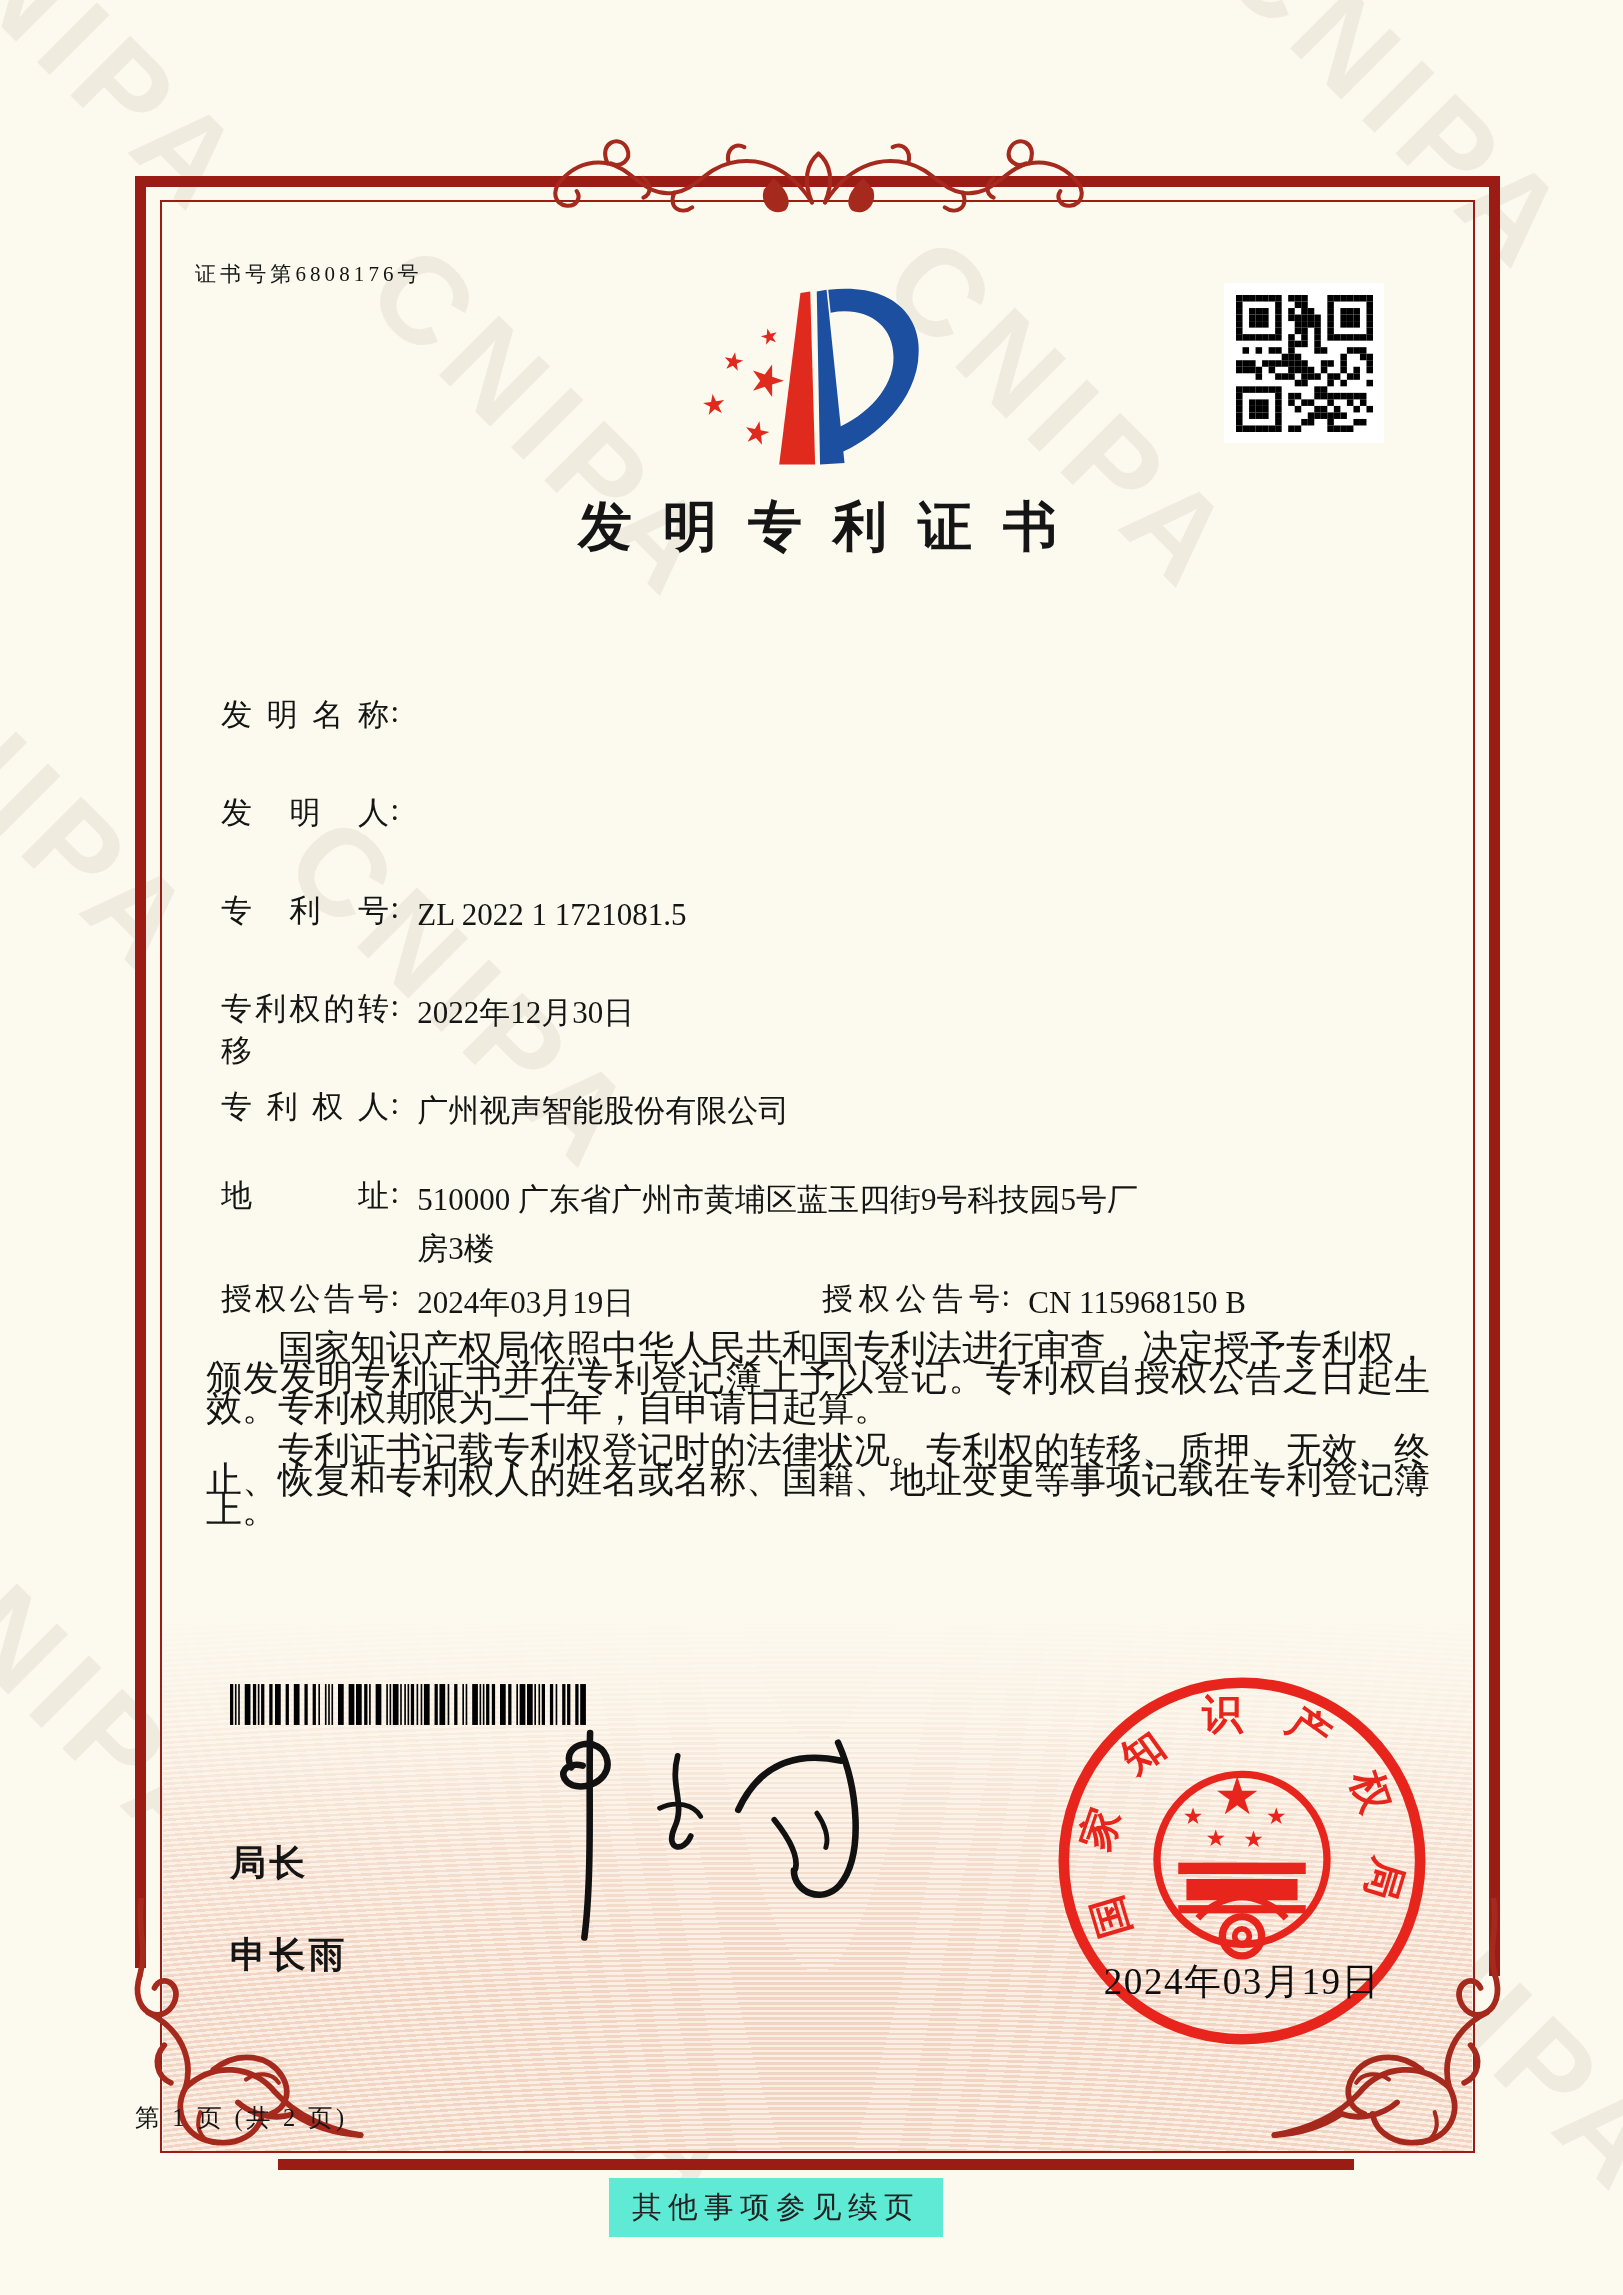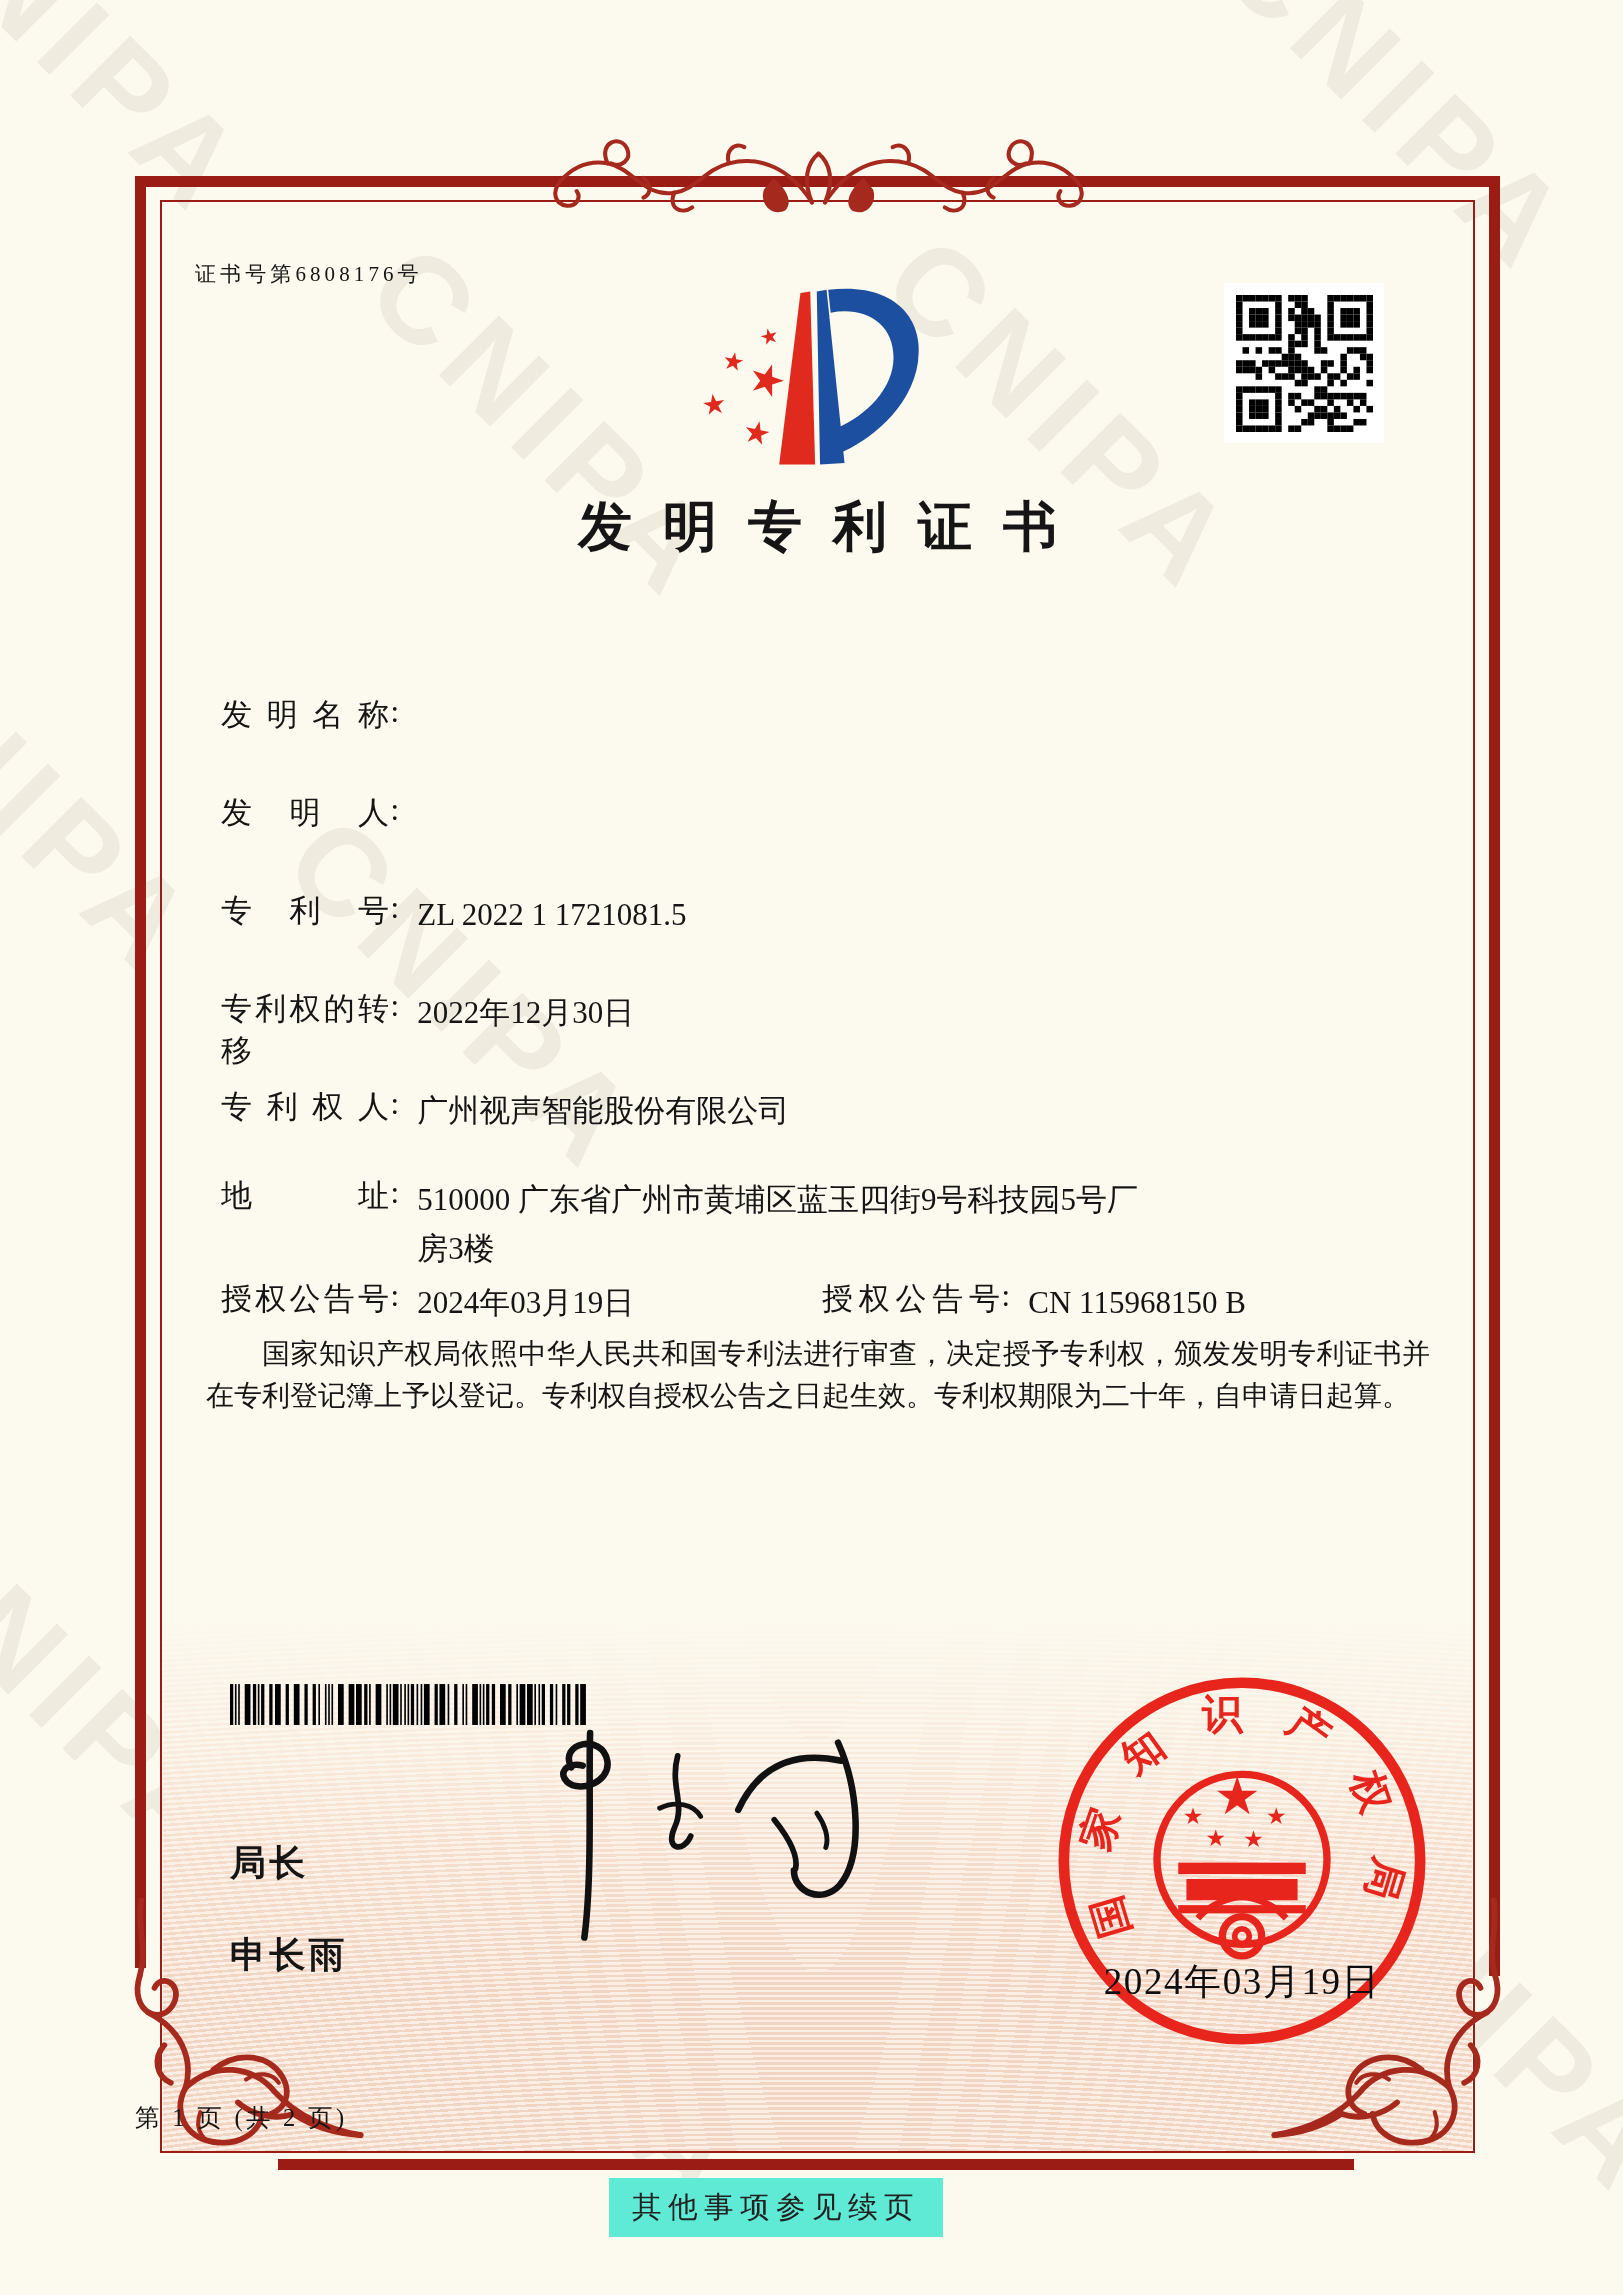--- a/index.html
+++ b/index.html
@@ -24,21 +24,21 @@
   .title{position:absolute;left:135px;top:491px;width:1365px;text-align:center;
          font-size:54px;font-weight:bold;letter-spacing:31px;text-indent:31px;}
   .qrbox{position:absolute;left:1224px;top:283px;width:160px;height:160px;background:#fff;}
   #qr{position:absolute;left:11.5px;top:11.5px;width:137px;height:137px;}
   
   .row{position:absolute;left:221px;width:1227px;font-size:31px;display:flex;align-items:flex-start;}
   .f-label{display:inline-block;width:168px;text-align:justify;text-align-last:justify;flex:none;}
   .f-colon{flex:none;margin-left:1.6px;margin-right:18px;}
   .f-value{max-width:818px;line-height:49px;}
   .pair2{position:absolute;left:601px;top:0;display:flex;}
-  .paras{position:absolute;left:206px;top:1333px;width:1224px;font-size:28px;line-height:42px;text-align:justify;}
+  .paras{position:absolute;left:206px;top:1333px;width:1224px;font-size:36px;line-height:30px;text-align:justify;}
   .paras p{margin:0 0 11.5px 0;text-indent:2em;}
   
   #barcode{position:absolute;left:230px;top:1684px;width:360px;height:41px;}
   
   .signer-title{position:absolute;left:230px;top:1839px;font-size:36px;font-weight:bold;
       font-family:"Liberation Sans","DejaVu Sans",sans-serif;letter-spacing:3.3px;}
   .signer-name{position:absolute;left:230px;top:1931px;font-size:36px;font-weight:bold;
       font-family:"Liberation Sans","DejaVu Sans",sans-serif;letter-spacing:3.3px;}
   .seal-date{position:absolute;left:1054px;top:1957px;width:376px;text-align:center;
       font-size:37px;color:#0e0e0e;letter-spacing:1.6px;}
@@ -397,20 +397,21 @@
     <span class="f-value">2024年03月19日</span>
     <span class="pair2">
       <span class="f-label" style="width:178px">授权公告号</span>
         <span class="f-colon">:</span>
       <span class="f-value">CN 115968150 B</span>
     </span>
   </div>
 
   <div class="paras">
     <p>国家知识产权局依照中华人民共和国专利法进行审查，决定授予专利权，颁发发明专利证书并在专利登记簿上予以登记。专利权自授权公告之日起生效。专利权期限为二十年，自申请日起算。</p>
+    <p>专利证书记载专利权登记时的法律状况。专利权的转移、质押、无效、终止、恢复和专利权人的姓名或名称、国籍、地址变更等事项记载在专利登记簿上。</p>
   </div>
 
   <div id="barcode"><svg width="360" height="41" viewBox="0 0 440 50">
         <rect x="0" y="0" width="4" height="50" fill="#000"></rect>
         <rect x="6" y="0" width="2" height="50" fill="#000"></rect>
         <rect x="10" y="0" width="2" height="50" fill="#000"></rect>
         <rect x="18" y="0" width="7" height="50" fill="#000"></rect>
         <rect x="28" y="0" width="4" height="50" fill="#000"></rect>
         <rect x="34" y="0" width="2" height="50" fill="#000"></rect>
         <rect x="38" y="0" width="4" height="50" fill="#000"></rect>

